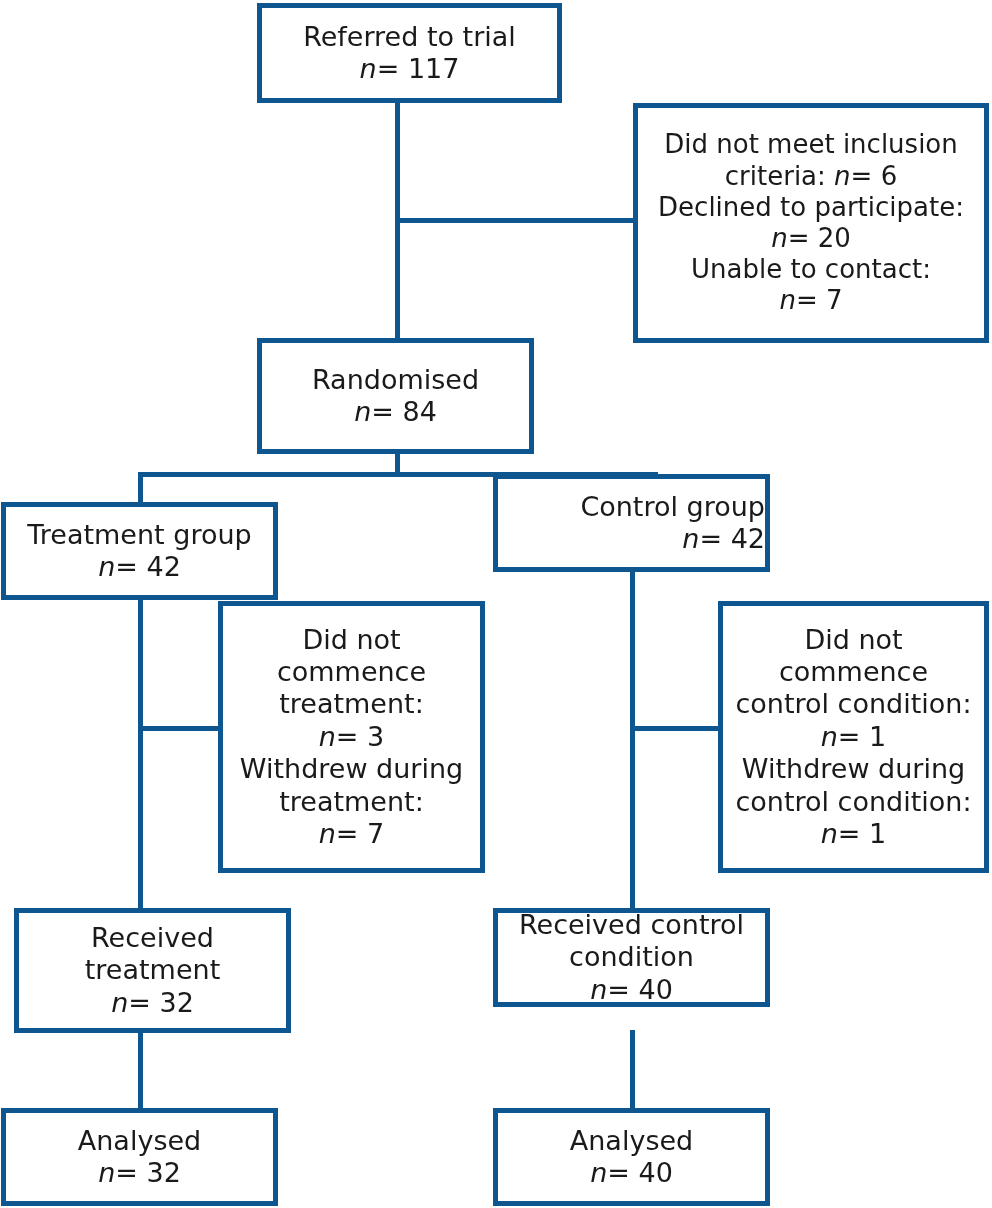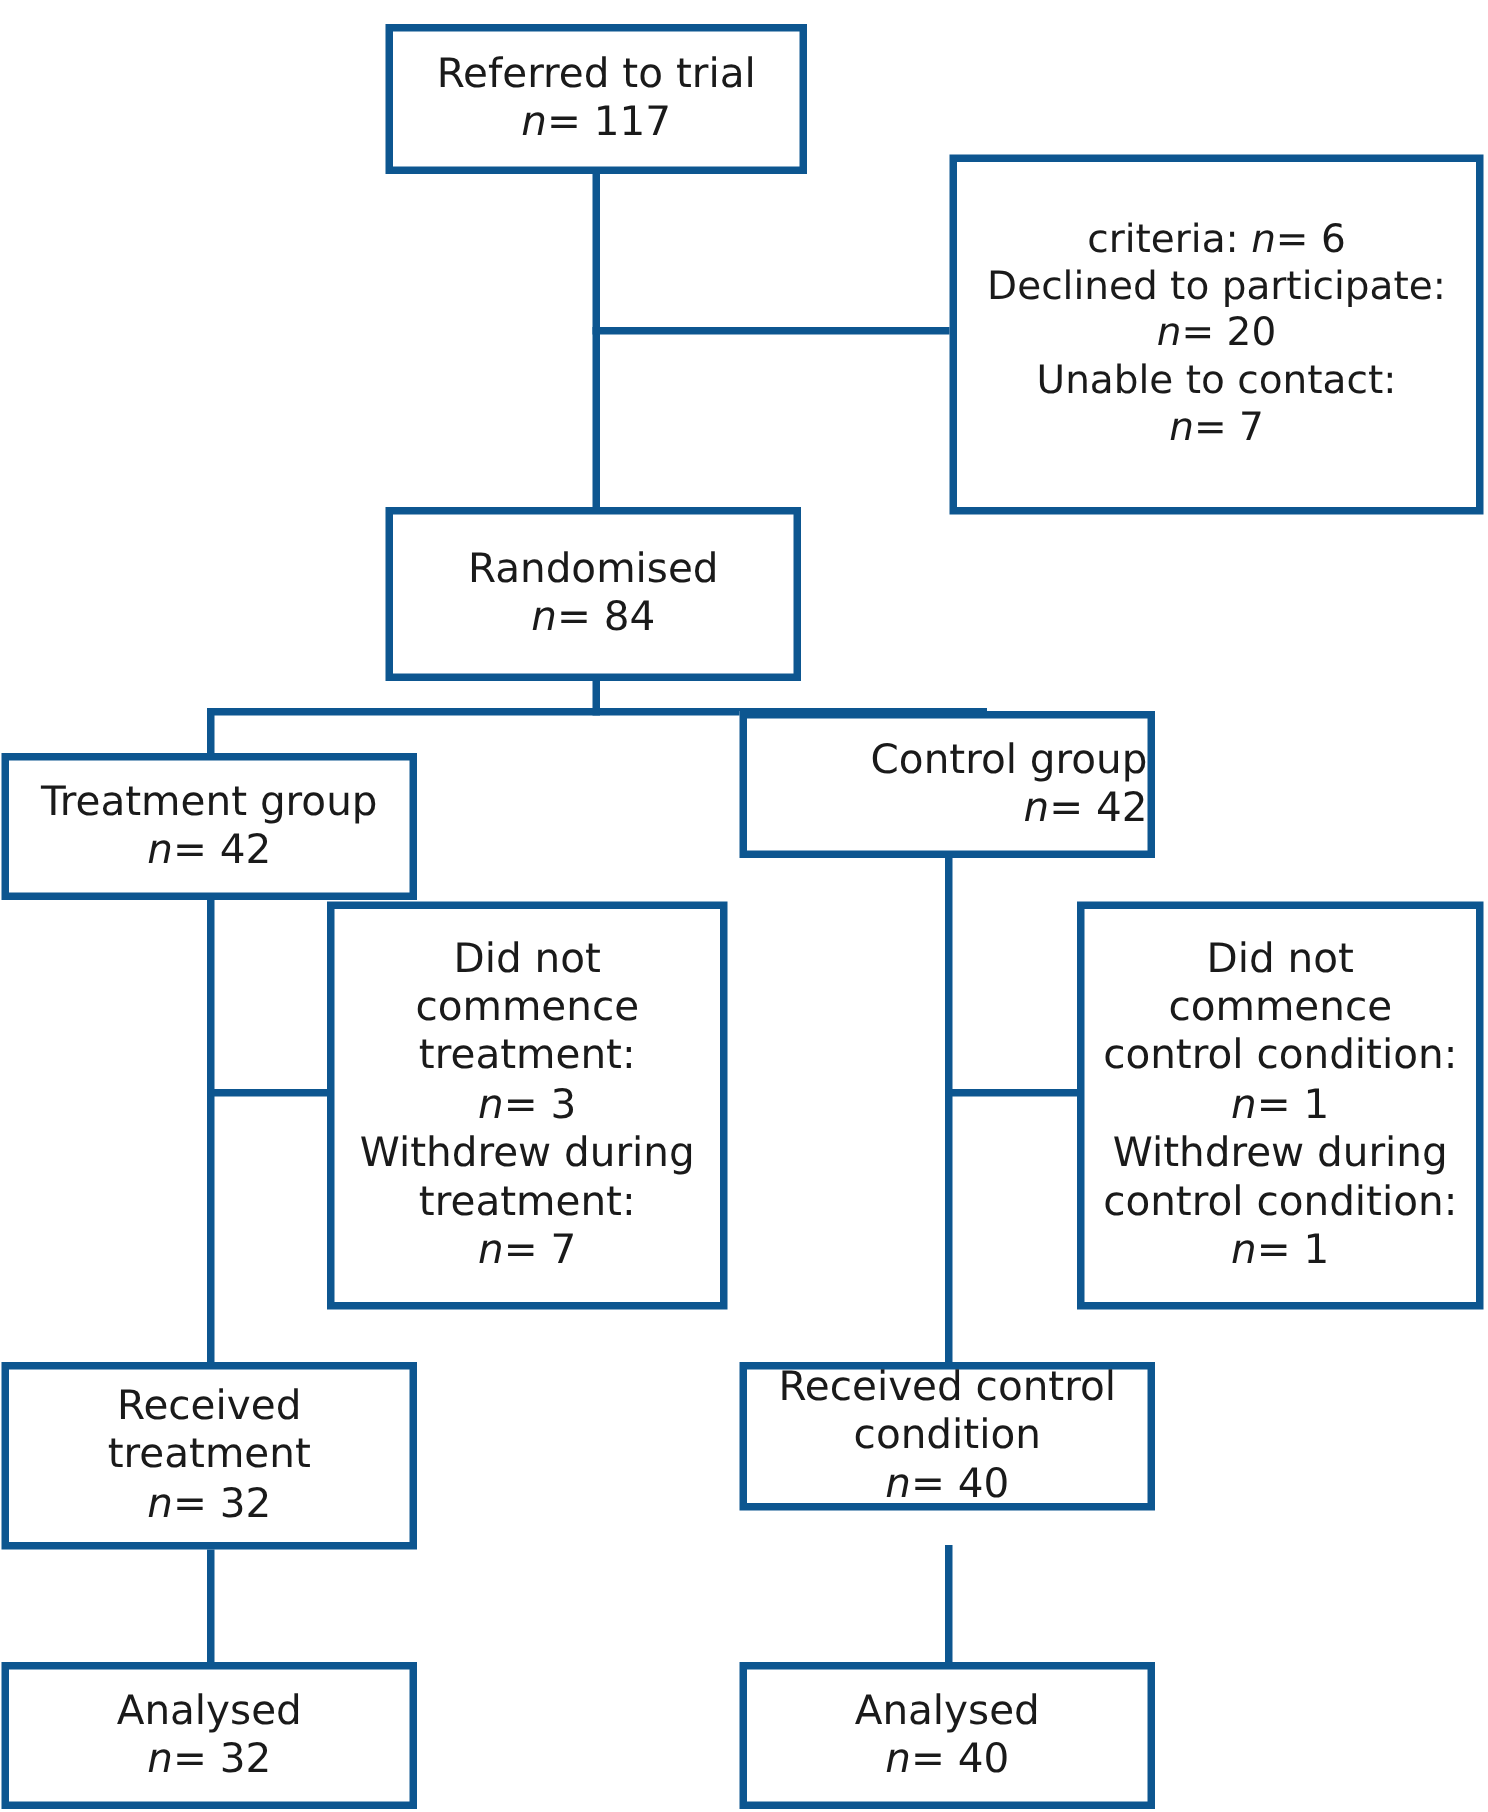--- a/index.html
+++ b/index.html
@@ -66,26 +66,27 @@
 
   <div class="conn v" style="left:138px; top:570px; height:345px;"></div>
   <div class="conn h" style="left:138px; top:726px; width:84px;"></div>
 
   <div class="conn v" style="left:630px; top:570px; height:345px;"></div>
   <div class="conn h" style="left:630px; top:726px; width:88px;"></div>
 
   <div class="conn v" style="left:138px; top:1030px; height:80px;"></div>
   <div class="conn v" style="left:630px; top:1030px; height:80px;"></div>
 
-  <div class="node" style="left:257px; top:16px; width:281px; height:100px;justify-content:center;">
+  <div class="node" style="left:257px; top:3px; width:305px; height:100px;justify-content:center;">
     <span class="ln">Referred to trial</span>
     <span class="ln"><i class="nval">n</i><span>= 117</span></span>
   </div>
 
   <div class="node" style="left:633px; top:103px; width:356px; height:240px; font-size:26px;">
+    <span class="ln">Did not meet inclusion</span>
     <span class="ln"><span>criteria: </span><i class="nval">n</i><span>= 6</span></span>
     <span class="ln">Declined to participate:</span>
     <span class="ln"><i class="nval">n</i><span>= 20</span></span>
     <span class="ln">Unable to contact:</span>
     <span class="ln"><i class="nval">n</i><span>= 7</span></span>
   </div>
 
   <div class="node" style="left:257px; top:338px; width:277px; height:116px;">
     <span class="ln">Randomised</span>
     <span class="ln"><i class="nval">n</i><span>= 84</span></span>
@@ -114,21 +115,21 @@
   <div class="node" style="left:718px; top:601px; width:271px; height:272px;">
     <span class="ln">Did not</span>
     <span class="ln">commence</span>
     <span class="ln">control condition:</span>
     <span class="ln"><i class="nval">n</i><span>= 1</span></span>
     <span class="ln">Withdrew during</span>
     <span class="ln">control condition:</span>
     <span class="ln"><i class="nval">n</i><span>= 1</span></span>
   </div>
 
-  <div class="node" style="left:1px; top:908px; width:277px; height:125px;text-align:right;">
+  <div class="node" style="left:14px; top:908px; width:277px; height:125px;text-align:right;">
     <span class="ln">Received</span>
     <span class="ln">treatment</span>
     <span class="ln"><i class="nval">n</i><span>= 32</span></span>
   </div>
 
   <div class="node" style="left:493px; top:908px; width:277px; height:99px;">
     <span class="ln">Received control</span>
     <span class="ln">condition</span>
     <span class="ln"><i class="nval">n</i><span>= 40</span></span>
   </div>

